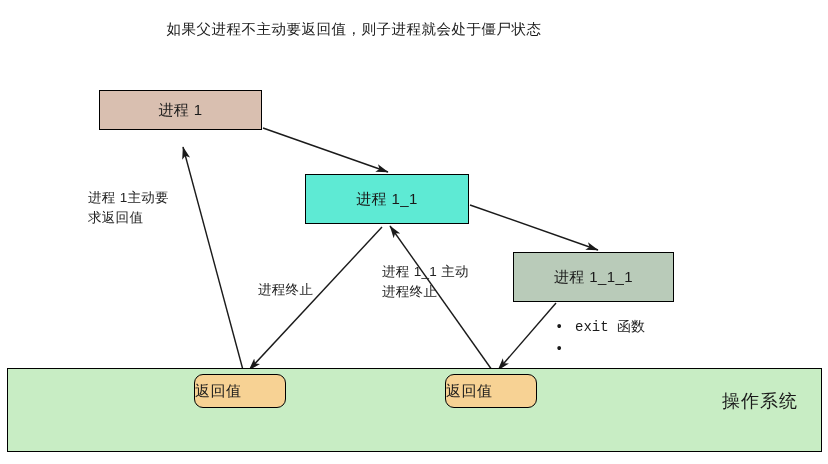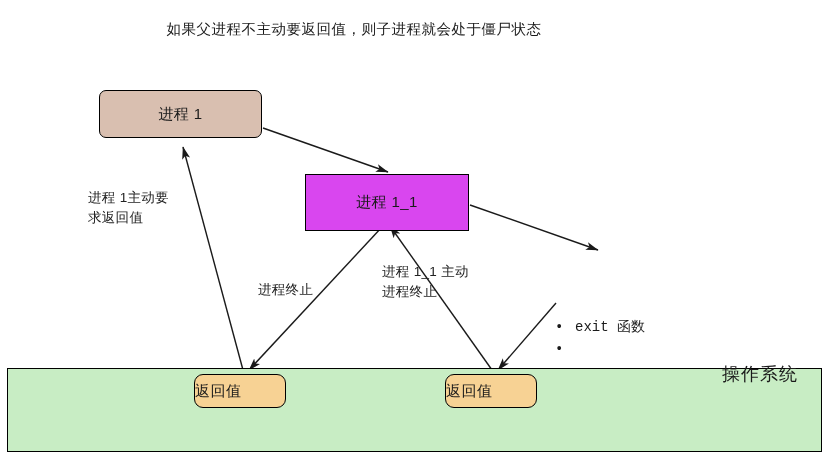--- a/index.html
+++ b/index.html
@@ -33,43 +33,42 @@
     box-sizing: border-box;
     border: 1.6px solid #000000;
     display: flex;
     align-items: center;
     justify-content: center;
     font-size: 15px;
     letter-spacing: 0.4px;
     color: #1a1a1a;
   }
   #proc1 {
-    left: 99px; top: 90px; width: 163px; height: 48px;
+    left: 99px; top: 90px; width: 163px; height: 40px;
     background: #d9bfb0;
-    border-radius: 7px;
   }
   #proc11 {
-    left: 305px; top: 174px; width: 164px; height: 57px;
-    background: #d946ef;
+    left: 305px; top: 174px; width: 164px; height: 50px;
+    background: #5eead4;
     text-align: right;
   }
   #proc111 {
     left: 513px; top: 252px; width: 161px; height: 50px;
     background: #b9cbb9;
   }
   #os-bar {
     position: absolute;
     left: 7px; top: 368px; width: 815px; height: 84px;
     box-sizing: border-box;
     border: 1.6px solid #000000;
     background: #c8edc4;
   }
   #os-label {
     position: absolute;
-    right: 30px; top: 362px;
+    right: 30px; top: 389px;
     font-size: 18px;
     letter-spacing: 1px;
     color: #1a1a1a;
   }
   .retbox {
     position: absolute;
     box-sizing: border-box;
     border: 1.6px solid #000000;
     border-radius: 9px;
     background: #f7d294;
@@ -142,20 +141,23 @@
   </svg>
 
   <div class="node" id="proc1">
     <span>进程 1</span>
   </div>
 
   <div class="node" id="proc11">
     <span>进程 1_1</span>
   </div>
 
+  <div class="node" id="proc111">
+    <span>进程 1_1_1</span>
+  </div>
 
   <div class="note" id="note-a">进程 1主动要
 求返回值</div>
   <div class="note" id="note-b">进程终止</div>
   <div class="note" id="note-c">进程 1_1 主动
 进程终止</div>
 
   <div id="bullets">
     <div class="bullet-row">
       <span class="dot">•</span>

